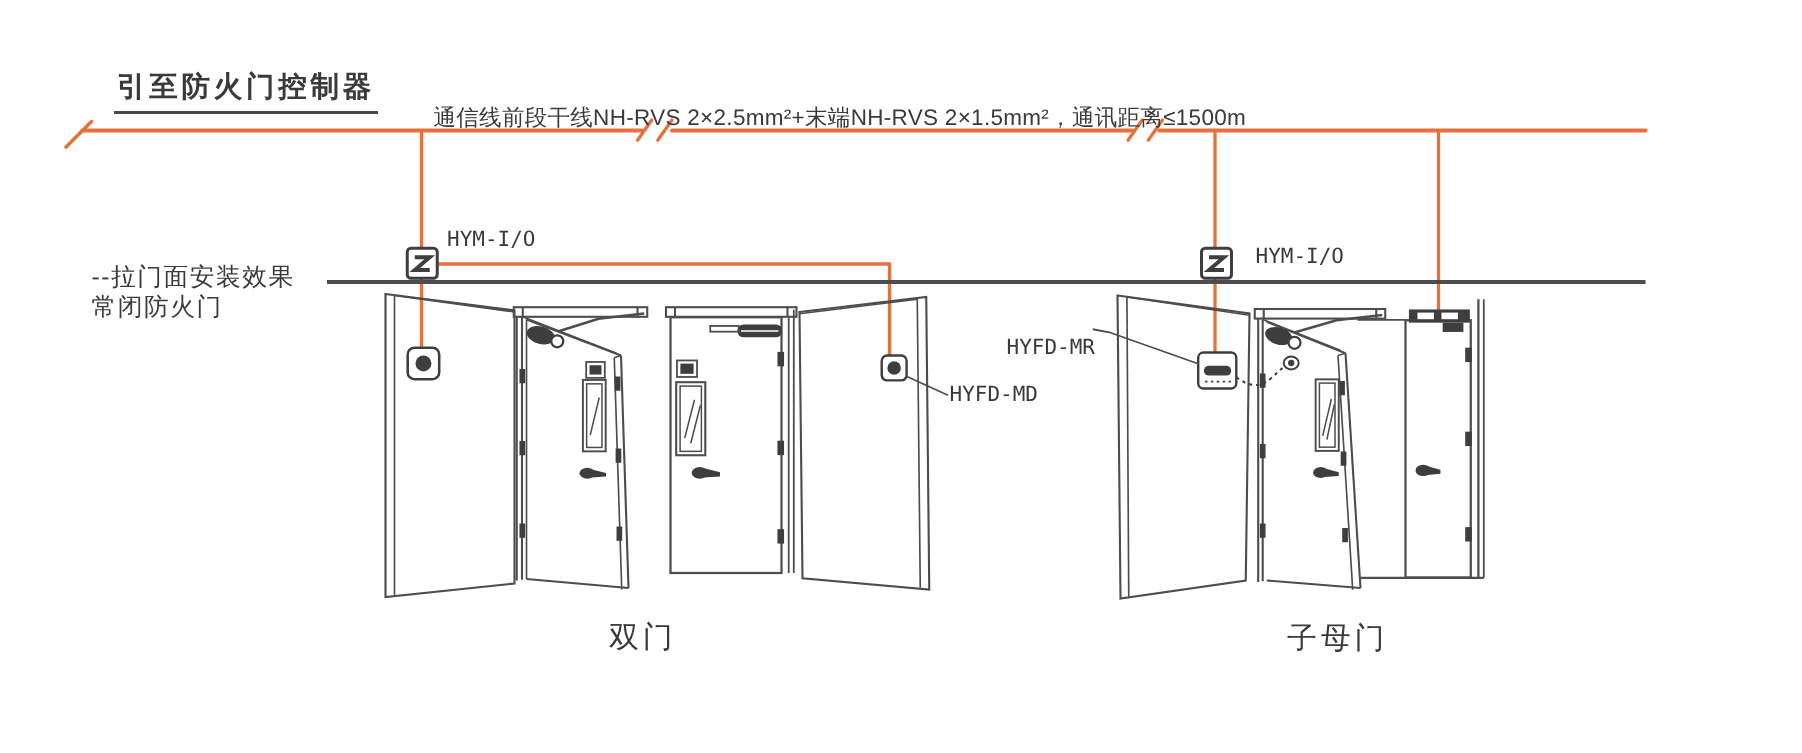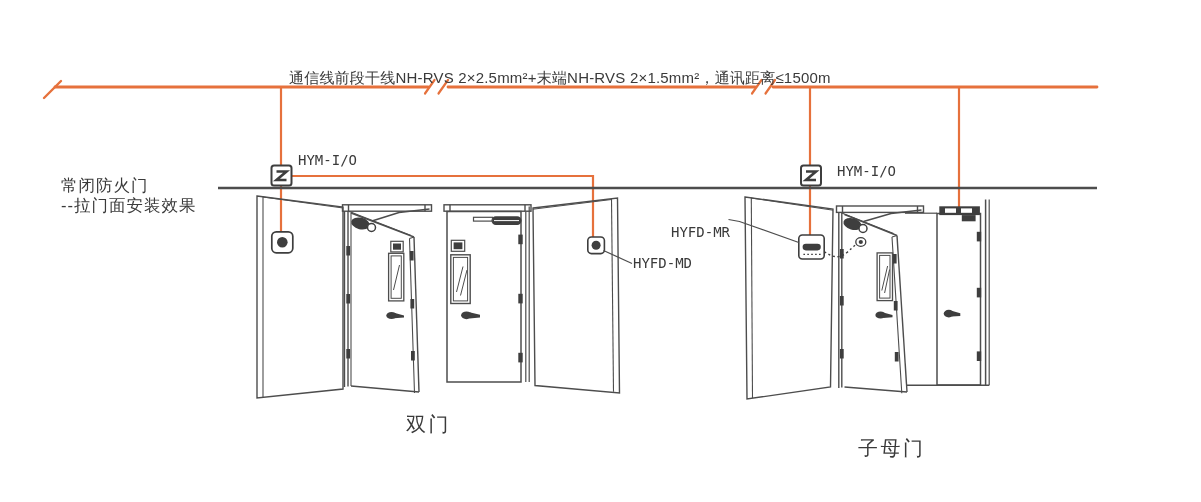--- a/index.html
+++ b/index.html
@@ -20,21 +20,21 @@
   }
   .spec{left:289px;top:69px;font-size:15px;letter-spacing:0.2px;}
   .note{left:61px;top:176px;font-size:16.5px;line-height:19.5px;letter-spacing:1px;}
   .tech{font-family:"DejaVu Sans Mono","Liberation Mono",monospace;font-size:14px;color:#3a3a3a;}
   .hym-left{left:298px;top:152px;}
   .hym-right{left:837px;top:163px;}
   .hyfd-md{left:633px;top:255px;}
   .hyfd-mr{left:671px;top:224px;}
   .door-label{font-size:20px;letter-spacing:2.5px;}
   .dbl-door{left:406px;top:411px;}
-  .mc-door{left:858px;top:435px;}
+  .mc-door{left:858px;top:412px;}
 </style>
 </head>
 <body>
 
 <div class="canvas">
 
 <svg width="1201" height="502" viewBox="0 0 1201 502">
 
   <g stroke="#E6713C" fill="none" stroke-linecap="round">
     <path d="M44,98 L61,81" stroke-width="2.4"></path>
@@ -239,24 +239,25 @@
     <ellipse cx="860.8" cy="242" rx="5" ry="4.3" fill="#ffffff" stroke-width="1.3"></ellipse>
     <circle cx="860.8" cy="242" r="2.1" fill="#3E3E3E" stroke="none"></circle>
   </g>
 
   <g stroke="#4D4D4D" stroke-width="1.2" fill="none">
     <path d="M603.5,250.5 L632,263.5"></path>
     <path d="M728.5,219.5 L739.5,221.5 L798.8,242.5"></path>
   </g>
 </svg>
 
+  <div class="lbl title">引至防火门控制器</div>
   <div class="lbl spec">通信线前段干线NH-RVS 2×2.5mm²+末端NH-RVS 2×1.5mm²，通讯距离≤1500m</div>
   <div class="lbl note">
+    <div>--拉门面安装效果</div>
     <div>常闭防火门</div>
-    <div>--拉门面安装效果</div>
   </div>
   <div class="lbl tech hym-left">HYM-I/O</div>
   <div class="lbl tech hym-right">HYM-I/O</div>
   <div class="lbl tech hyfd-md">HYFD-MD</div>
   <div class="lbl tech hyfd-mr">HYFD-MR</div>
   <div class="lbl door-label dbl-door">双门</div>
   <div class="lbl door-label mc-door">子母门</div>
 </div>
 
 </body></html>

